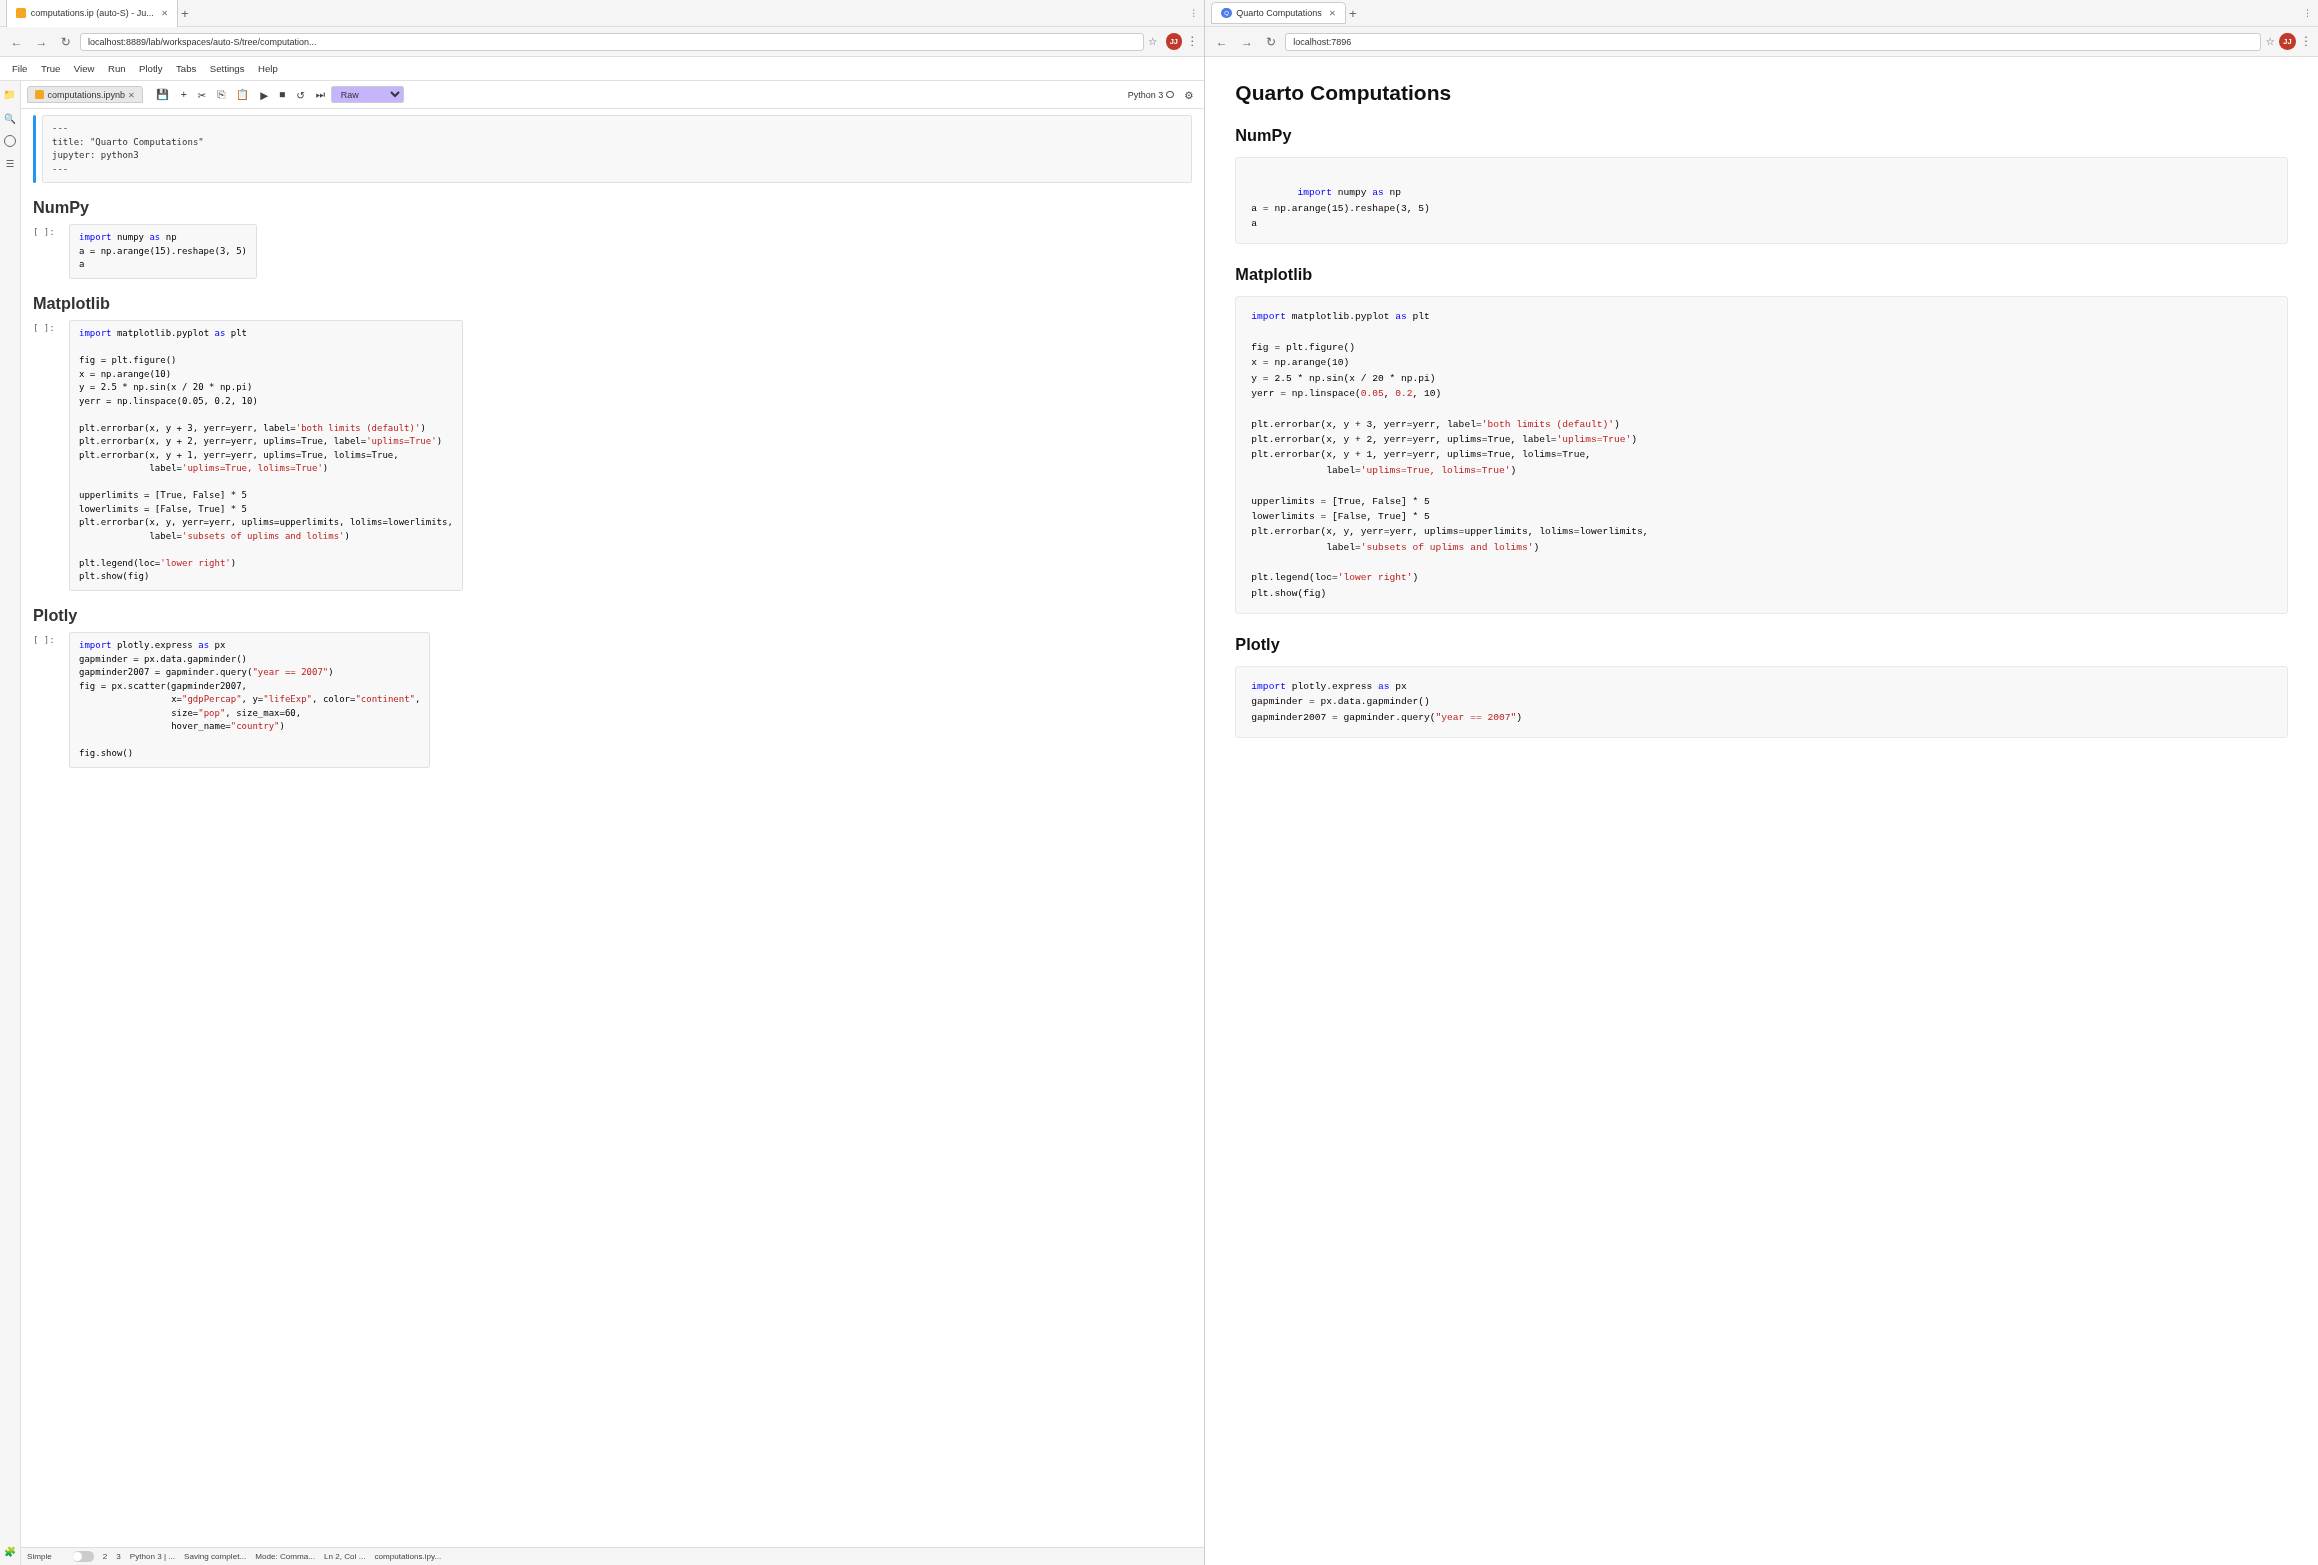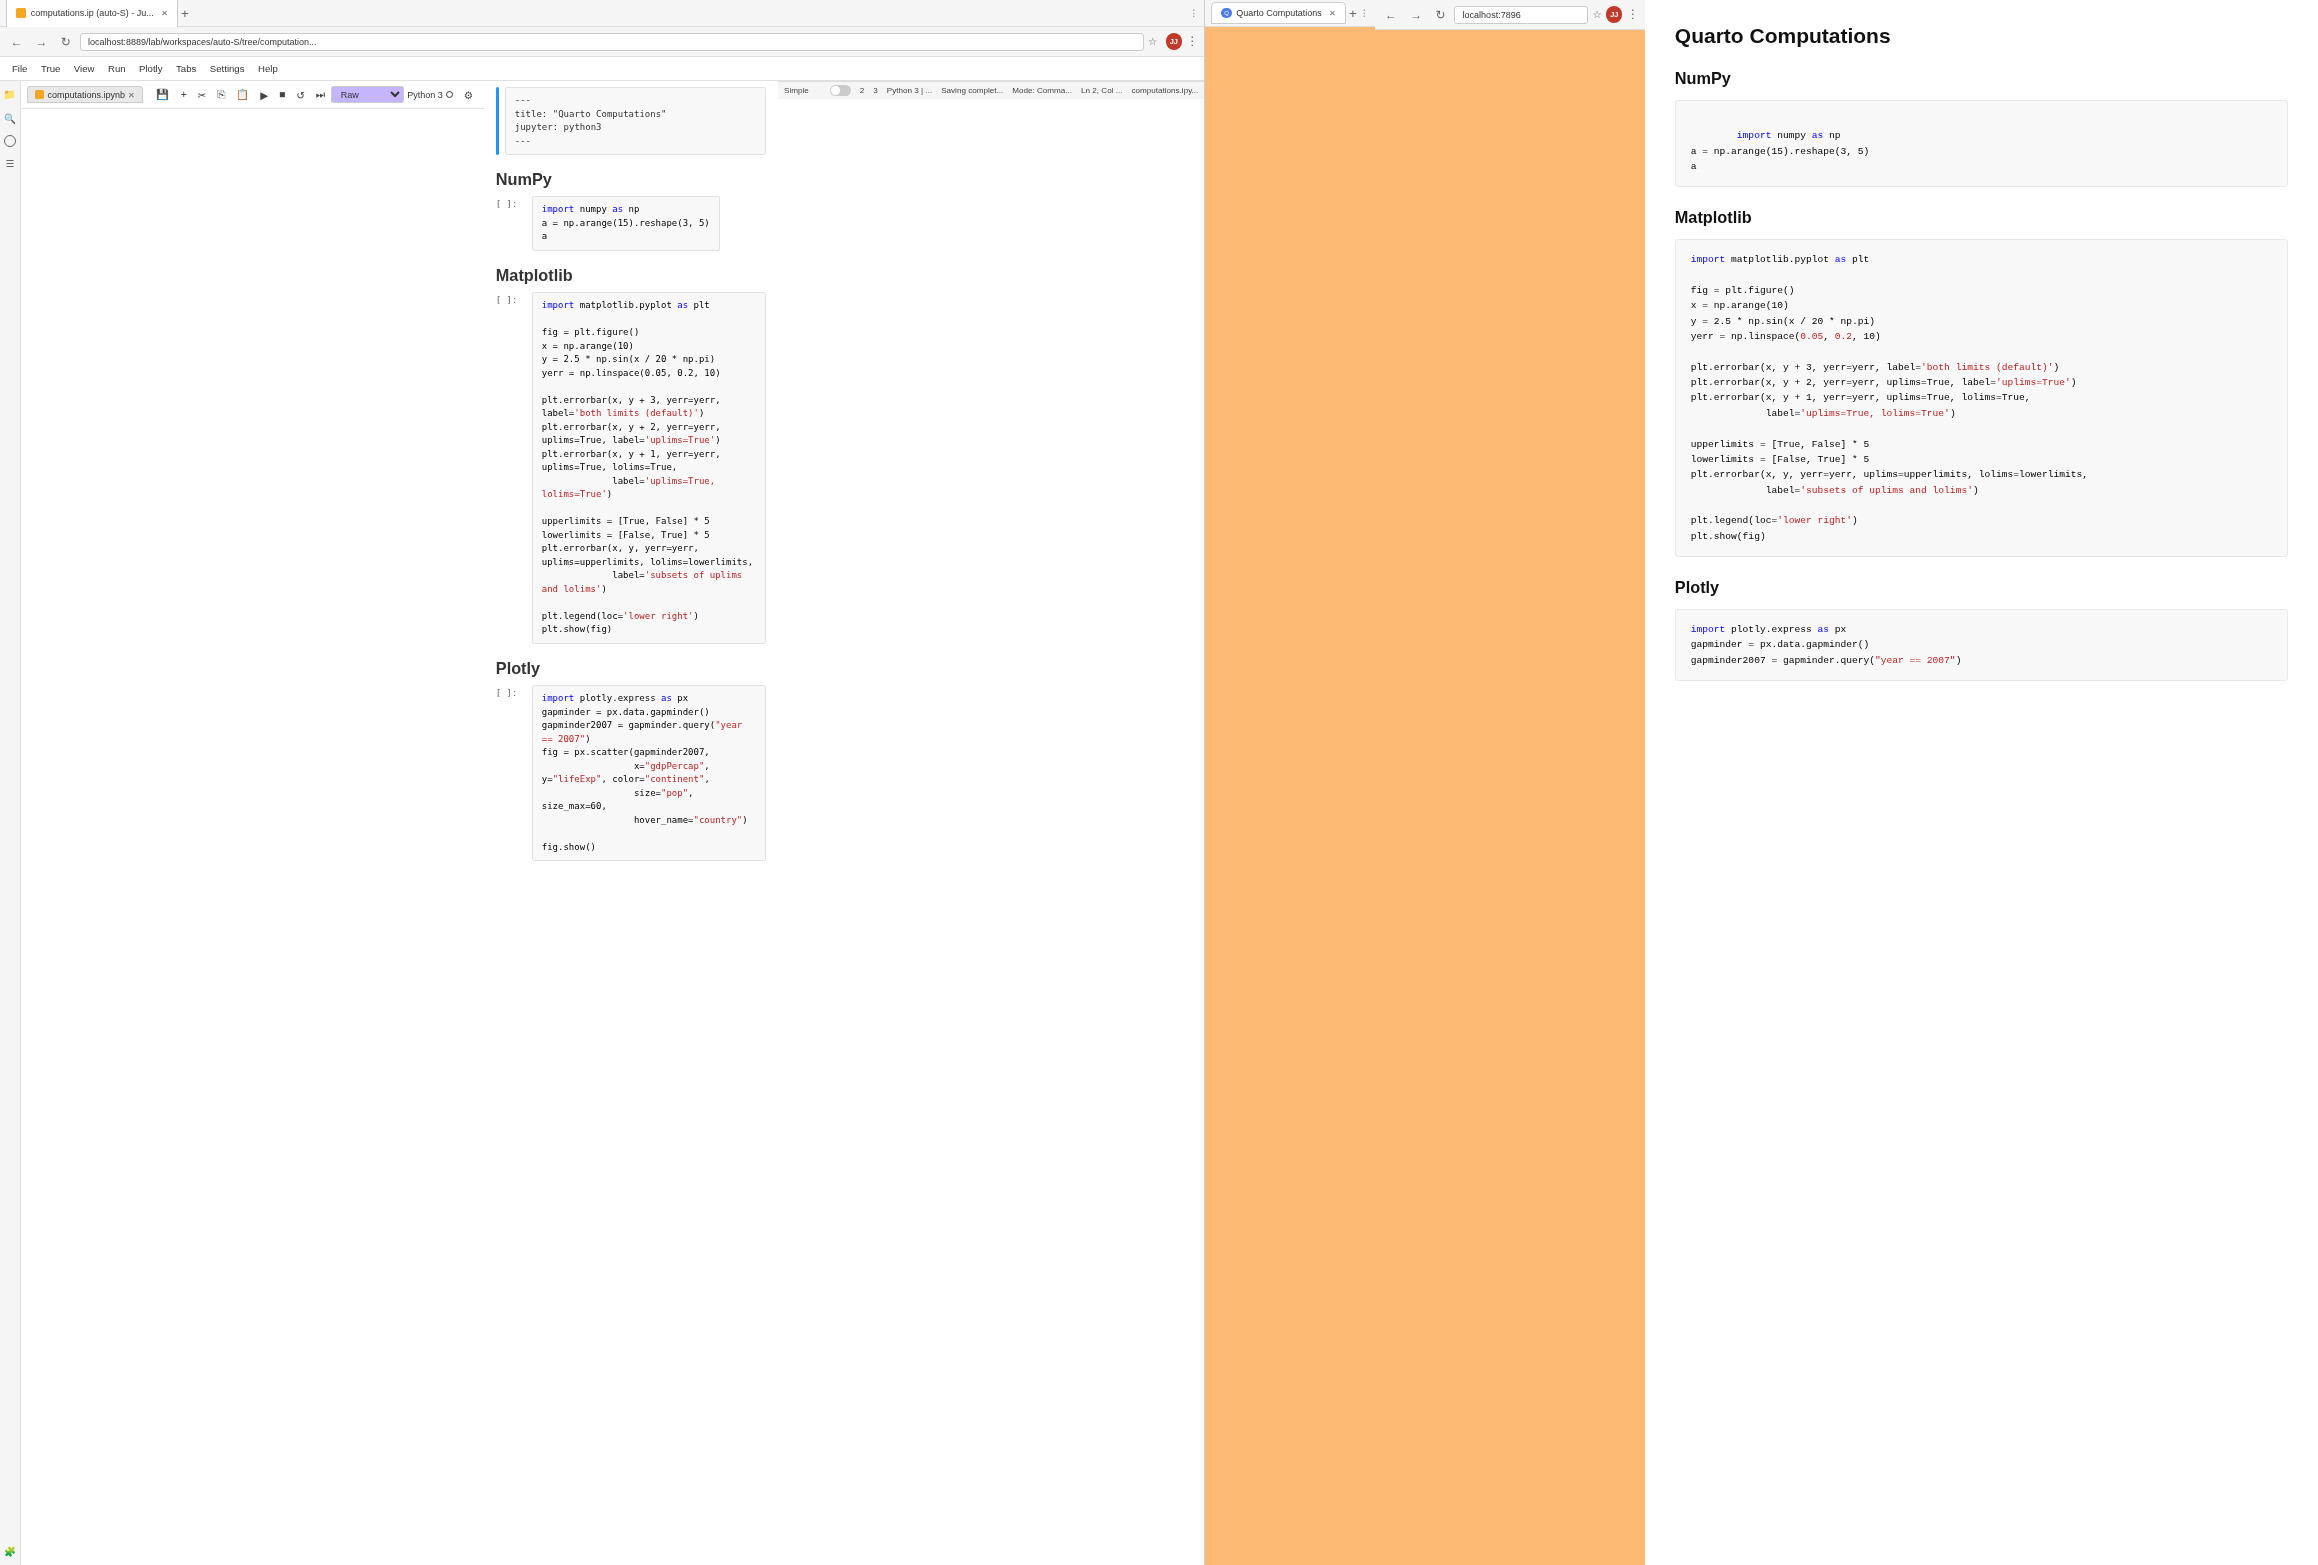--- a/index.html
+++ b/index.html
@@ -25,21 +25,21 @@
 
     .jupyter-menu-bar { background: #fff; border-bottom: 0.7px solid #e0e0e0; display: flex; align-items: center; padding: 1.5px 6px; gap: 1.5px; height: 24px; }
     .menu-item { font-size: 9.6px; color: #333; padding: 2.2px 6px; cursor: pointer; border-radius: 2.2px; }
 
     .jupyter-main { display: flex; flex: 1; overflow: hidden; }
 
     
     .sidebar-icons { width: 21px; background: #f5f5f5; border-right: 0.7px solid #e0e0e0; display: flex; flex-direction: column; align-items: center; padding-top: 6px; gap: 9px; }
     .sidebar-icon { width: 15px; height: 15px; color: #666; font-size: 10.4px; cursor: pointer; display: flex; align-items: center; justify-content: center; }
 
-    .notebook-area { flex: 1; display: flex; overflow: hidden; }
+    .notebook-area { flex: 1; display: flex; flex-direction: column; overflow: hidden; }
 
     .notebook-toolbar { background: #fff; border-bottom: 0.7px solid #e0e0e0; display: flex; align-items: center; padding: 3px 6px; gap: 3px; height: 28px; }
     .nb-tab { display: flex; align-items: center; gap: 3px; background: #e8e8e8; border: 0.7px solid #ccc; border-radius: 3px 3px 0 0; padding: 2.2px 7.4px; font-size: 9px; color: #333; }
     .nb-tab-close { font-size: 8.1px; color: #666; cursor: pointer; }
     .nb-toolbar-btn { background: none; border: 0.7px solid transparent; border-radius: 2.2px; padding: 1.5px 3.7px; cursor: pointer; font-size: 10.4px; color: #444; }
     .nb-cell-type { font-size: 9px; border: 0.7px solid #ccc; border-radius: 2.2px; padding: 1.5px 4.4px; background: #c4b5fd; color: #333; }
     .python-indicator { font-size: 9px; color: #333; margin-left: auto; display: flex; align-items: center; gap: 3px; }
     .kernel-indicator { width: 7.4px; height: 7.4px; border: 1.5px solid #333; border-radius: 50%; }
 
     .notebook-content { flex: 1; overflow-y: auto; padding: 6px 12px 12px; background: #fff; }
@@ -55,21 +55,21 @@
     .kw { color: #0000ff; font-weight: normal; } 
     .str { color: #ba2121; }
 
     
     .status-bar { background: #f5f5f5; border-top: 0.7px solid #ddd; display: flex; align-items: center; padding: 1.5px 6px; gap: 9px; height: 18px; font-size: 8.1px; color: #444; }
     .status-item { display: flex; align-items: center; gap: 21px; }
     .status-toggle { width: 21px; height: 10.4px; background: #ccc; border-radius: 5.2px; position: relative; }
     .status-toggle-knob { width: 9px; height: 9px; background: #fff; border-radius: 50%; position: absolute; top: 0.7px; left: 0.7px; }
 
     
-    .quarto-pane { width: 48%; background: #fdba74; display: flex; flex-direction: row; }
+    .quarto-pane { width: 48%; background: #000000; display: flex; flex-direction: column; }
 
     .quarto-tab-bar { background: #f5f5f5; border-bottom: 0.7px solid #ddd; display: flex; align-items: center; padding: 3px 6px; gap: 3px; height: 27px; }
     .quarto-tab { display: flex; align-items: center; gap: 4.4px; background: #fff; border: 0.7px solid #ccc; border-radius: 4.4px 4.4px 0 0; padding: 3px 9px; font-size: 9px; color: #333; height: 22px; }
     .quarto-tab-icon { width: 10.4px; height: 10.4px; background: #4b7bec; border-radius: 50%; display: flex; align-items: center; justify-content: center; color: white; font-size: 6px; }
 
     .quarto-address-bar { background: #f5f5f5; border-bottom: 0.7px solid #ddd; display: flex; align-items: center; padding: 3px 6px; gap: 4.4px; height: 30px; }
 
     .quarto-content { flex: 1; overflow-y: auto; padding: 24px 30px; background: #fff; }
 
     .quarto-h1 { font-size: 21px; font-weight: 700; color: #111; margin-bottom: 18px; }

